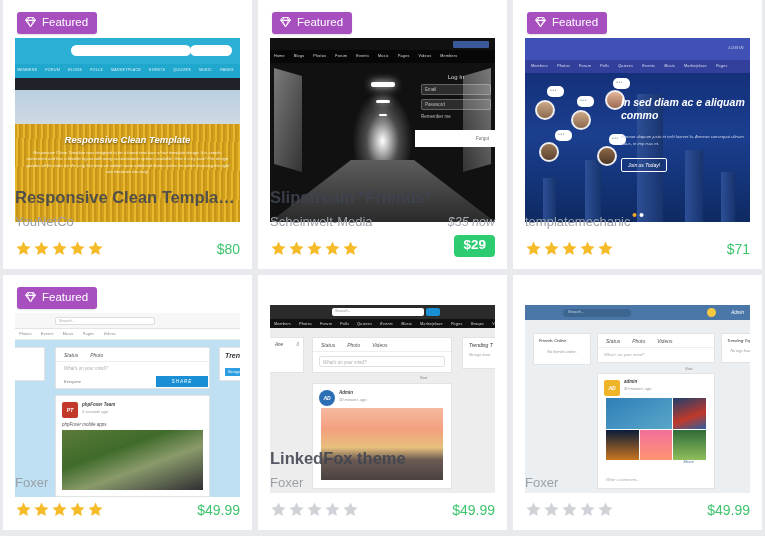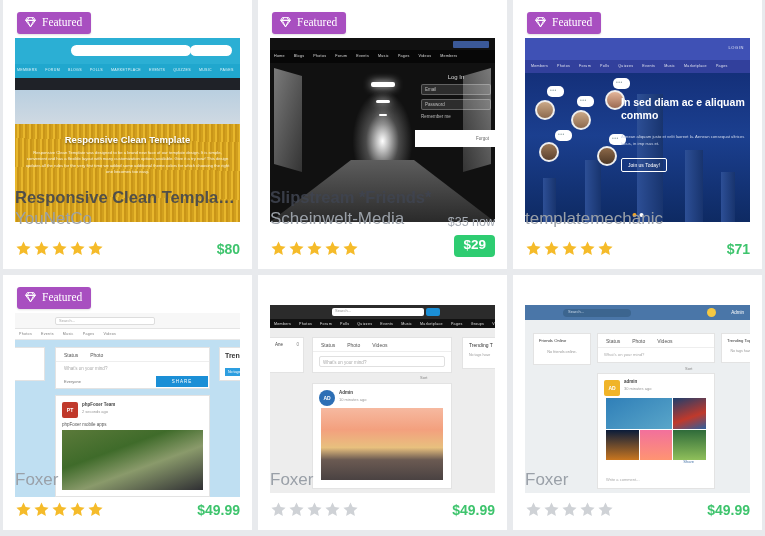--- a/index.html
+++ b/index.html
@@ -33,21 +33,21 @@
     background: #a84fc0;
     color: #fff;
     font-size: 11.5px;
     padding: 4px 9px 5px 7px;
     border-radius: 3px;
     display: flex; align-items: center; gap: 5px;
     line-height: 1;
     box-shadow: 0 1px 2px rgba(0,0,0,.12);
   }
   .featured .gem { display: block; width: 13px; height: 13px; }
-  .featured .lbl { position: relative; top: .5px; font-family: Liberation Serif, serif; }
+  .featured .lbl { position: relative; top: .5px; }
 
   
   .thumb {
     position: absolute;
     left: 12px; right: 12px;
     top: 38px; height: 184px;
     overflow: hidden;
     background: #dfe3e8;
   }
   .thumb.norow2 { top: 30px; height: 188px; }
@@ -61,45 +61,45 @@
     color: #3f4450;
     white-space: nowrap;
     overflow: hidden;
     text-overflow: ellipsis;
     z-index: 4;
     opacity: .88;
   }
   .author {
     position: absolute;
     left: 12px; bottom: 40px;
-    font-size: 17px; color: #9aa0a8;
+    font-size: 13px; color: #9aa0a8;
     z-index: 4;
   }
   .rowfoot {
     position: absolute;
     left: 12px; right: 12px; bottom: 12px;
     display: flex; align-items: flex-end; justify-content: space-between;
     z-index: 4;
   }
   .stars { display: flex; gap: 1px; }
   .star { width: 17px; height: 17px; display: block; }
-  .price { font-size: 14px; font-weight: bold; color: #3ec46d; }
+  .price { font-size: 14px; font-weight: normal; color: #3ec46d; }
   .oldprice {
     position: absolute; right: 12px; bottom: 40px;
-    font-size: 12.5px; color: #a7adb5; z-index: 4;
+    font-size: 12.5px; color: #a7adb5; z-index: 4; font-style: italic;
   }
   .pricepill {
     background: #2ecc71; color: #fff;
     font-size: 13.5px; font-weight: bold;
     padding: 3px 9px 4px; border-radius: 4px;
     line-height: 1.1;
   }
 
   
-  .m { position: absolute; inset: 0; background: #fff; }
+  .m { position: absolute; inset: 0; background: #fff; font-style: italic; }
   .bar { position: absolute; left:0; right:0; }
   .navtxt { position:absolute; display:flex; gap:8px; font-size:3.6px; color:#fff; opacity:.85; white-space:nowrap; }
   .navtxt span { letter-spacing:.3px; }
 
   
   .c1-top { top:0; height:26px; background:#2bafd4; }
   .c1-search { position:absolute; top:7px; left:56px; width:120px; height:11px; background:#fff; border-radius:6px; }
   .c1-login { position:absolute; top:7px; right:8px; width:42px; height:11px; background:#fff; border-radius:6px; }
   .c1-nav { top:26px; height:14px; background:#20a7ce; }
   .c1-dark { top:40px; height:12px; background:#1f2228; }
@@ -501,20 +501,21 @@
           </div>
           <div class="s-col" style="left:42px;top:78px;width:140px;height:106px;">
             <div class="s-ava" style="left:6px;top:6px;border-radius:50%;background:#2d6fb5;">AD</div>
             <div class="s-line" style="left:26px;top:6px;font-weight:bold;">Admin</div>
             <div class="s-line" style="left:26px;top:13px;color:#999;font-size:4px;">10 minutes ago</div>
             <div class="s-photo c5-photo" style="left:8px;top:24px;right:8px;bottom:8px;"></div>
           </div>
         </div>
       </div>
 
+      <div class="title">LinkedFox theme</div>
       <div class="author">Foxer</div>
       <div class="rowfoot">
         <div class="stars">
           <svg class="star" viewBox="0 0 24 24" fill="#cfd2d6">
               <path d="M12 2l3 6.6 7 .8-5.2 4.8 1.4 7L12 17.7 5.8 21.2l1.4-7L2 9.4l7-.8L12 2z"></path>
             </svg>
           <svg class="star" viewBox="0 0 24 24" fill="#cfd2d6">
               <path d="M12 2l3 6.6 7 .8-5.2 4.8 1.4 7L12 17.7 5.8 21.2l1.4-7L2 9.4l7-.8L12 2z"></path>
             </svg>
           <svg class="star" viewBox="0 0 24 24" fill="#cfd2d6">

